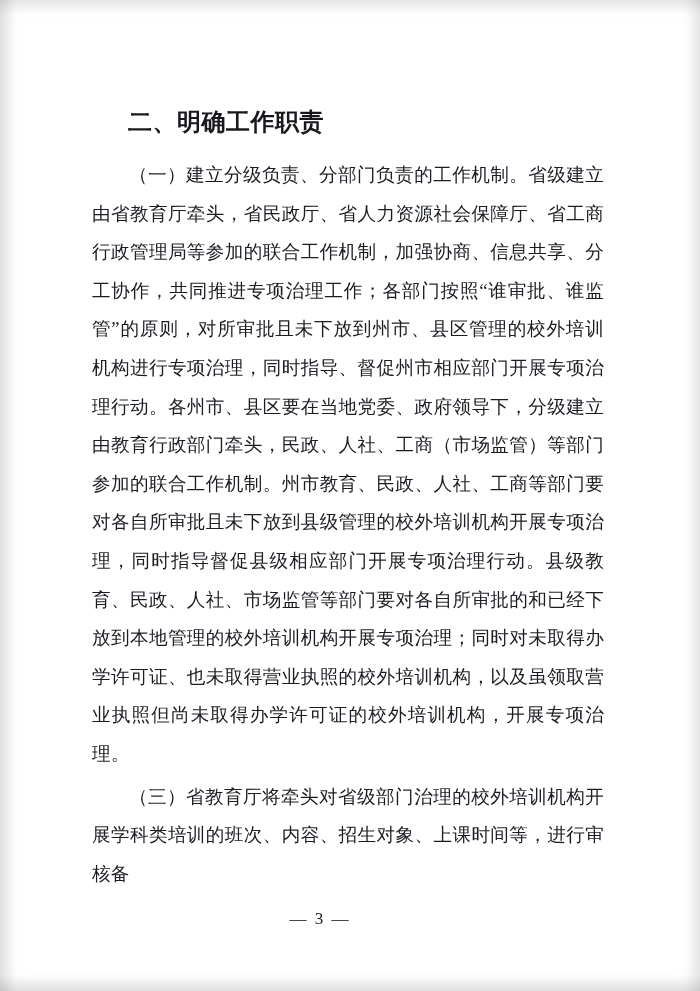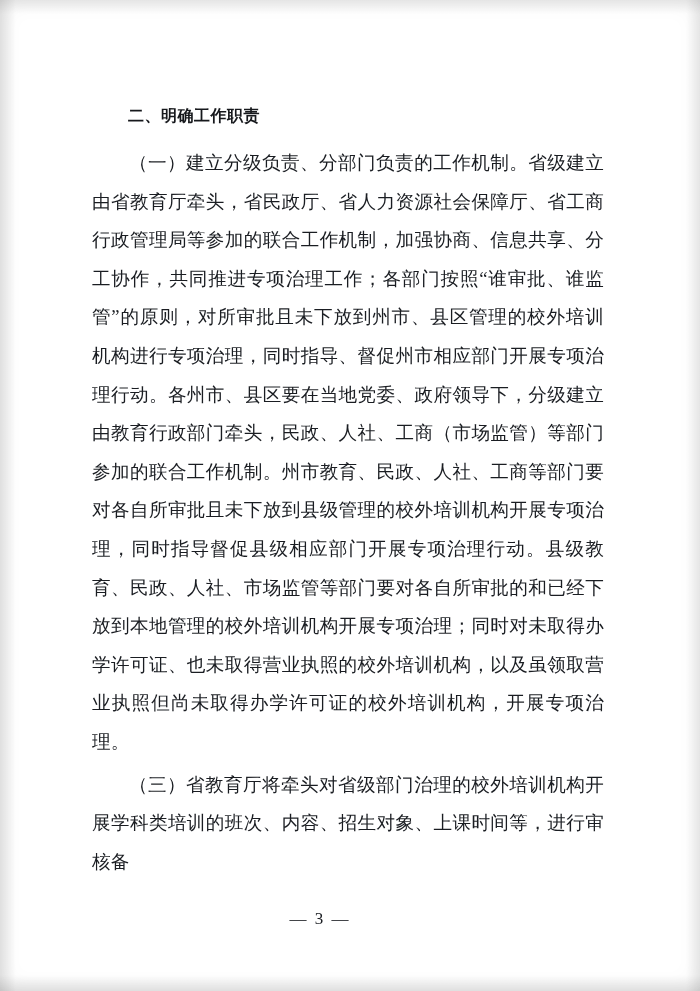--- a/index.html
+++ b/index.html
@@ -56,21 +56,21 @@
   .content {
     position: absolute;
     left: 92px;
     top: 104px;
     width: 524px;
   }
 
   .heading {
     font-family: "Liberation Sans", sans-serif;
     font-weight: bold;
-    font-size: 16px;
+    font-size: 24px;
     color: #16181c;
     letter-spacing: 0.5px;
     text-indent: 36px;
     margin: 0 0 16px 0;
     line-height: 1.5;
   }
 
   .para {
     font-size: 18.6px;
     color: #1a1d22;

